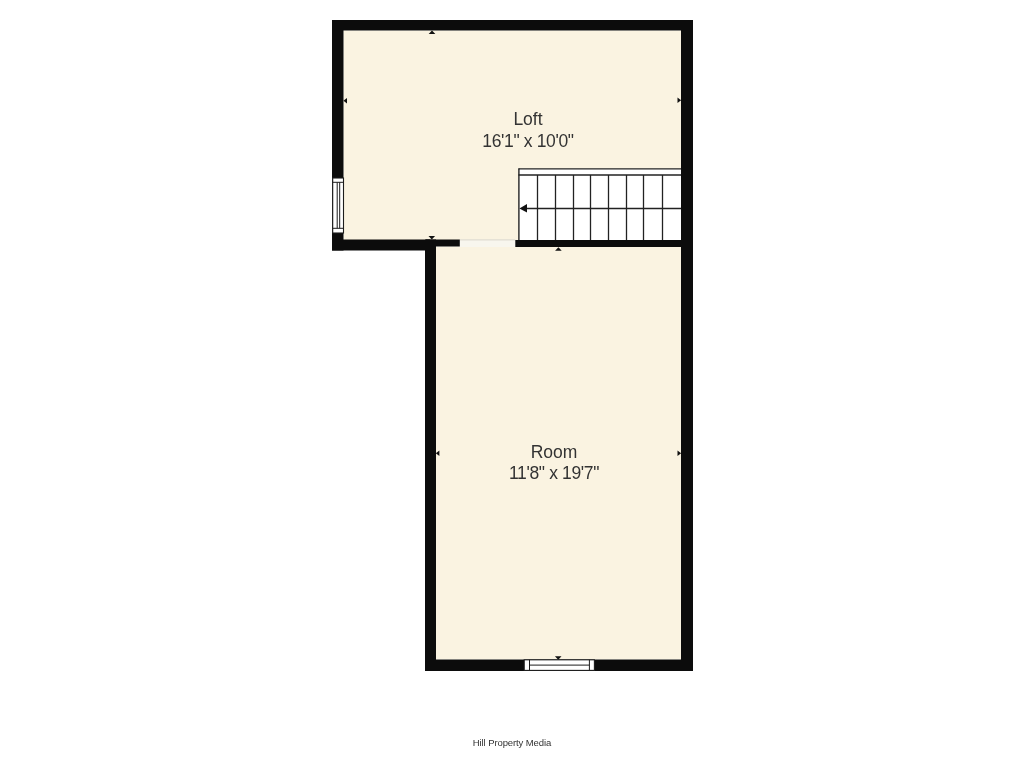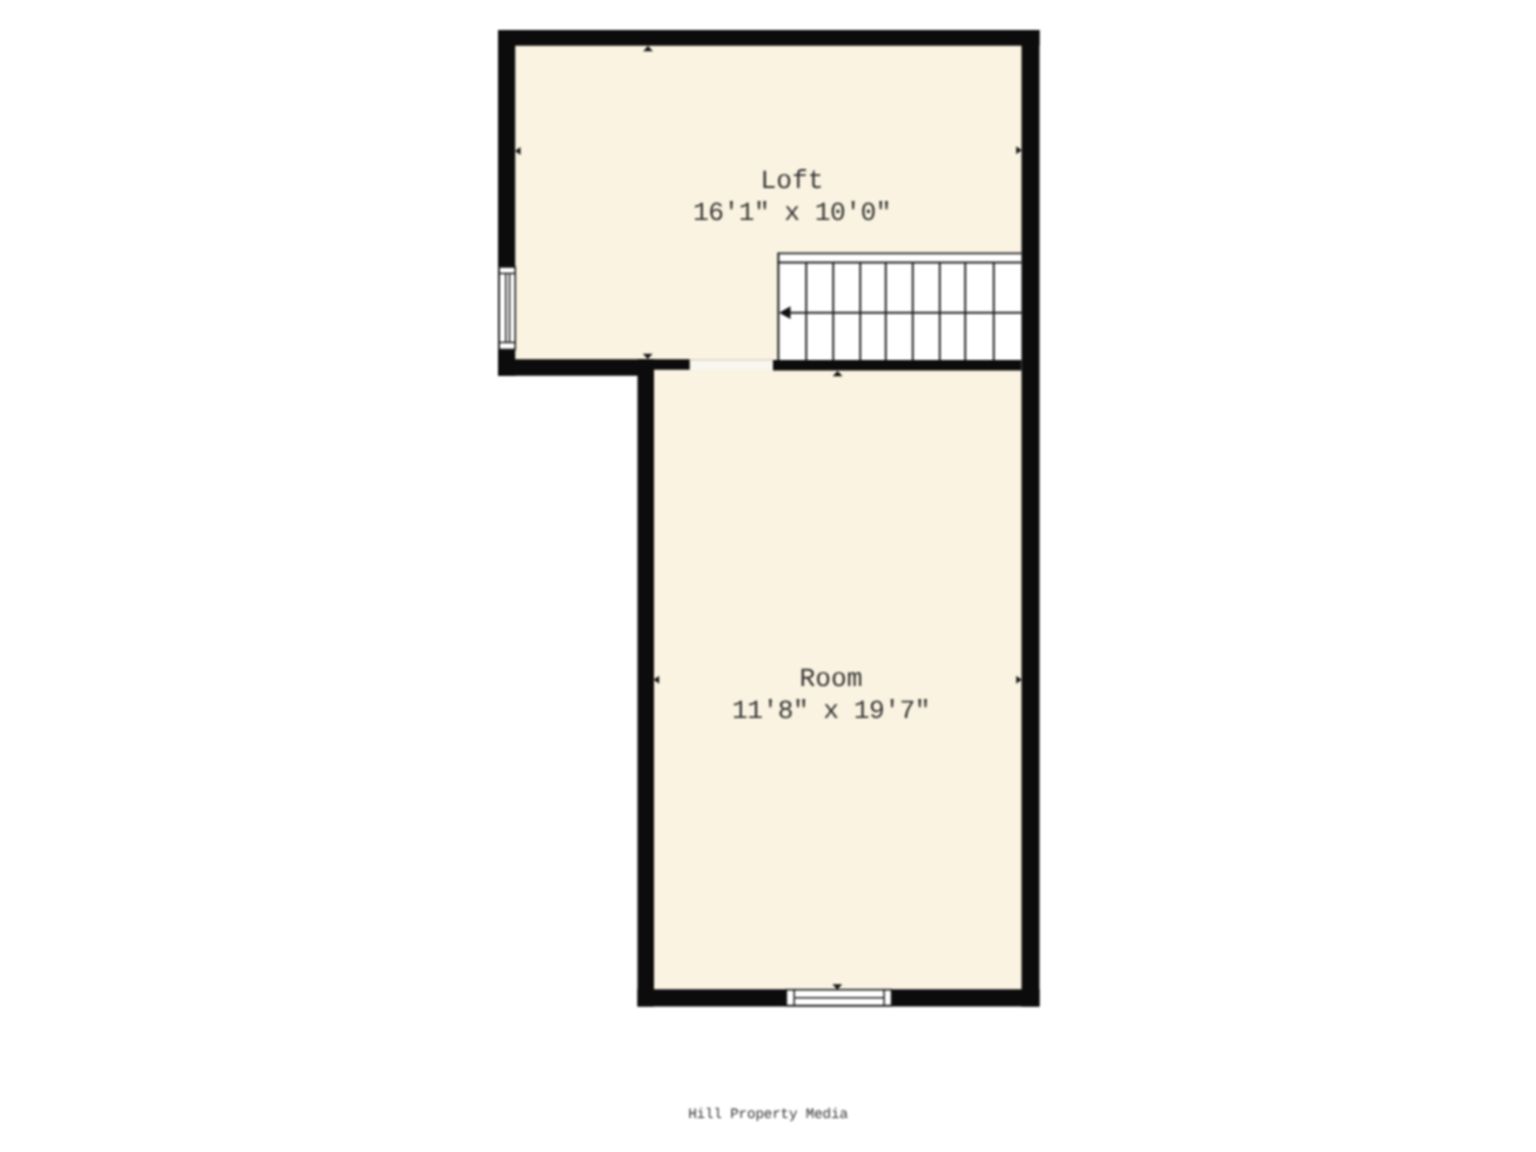--- a/index.html
+++ b/index.html
@@ -1,17 +1,17 @@
 <!DOCTYPE html>
 <html><head>
 <meta charset="utf-8">
 <style>
   html,body{margin:0;padding:0;background:#ffffff;}
   .page{position:relative;width:932px;height:768px;background:#ffffff;overflow:hidden;
-        font-family:Liberation Mono, monospace;}
+        font-family:Liberation Sans, sans-serif;}
   svg{position:absolute;left:0;top:0;filter:blur(0.7px);}
 </style>
 </head>
 <body>
 <div class="page">
 <svg width="1024" height="768" viewBox="0 0 1024 768">
 
   <rect x="343.5" y="30.5" width="337.5" height="209.5" fill="#faf3e1"></rect>
 
   <rect x="436" y="246.5" width="245" height="413" fill="#faf3e1"></rect>

